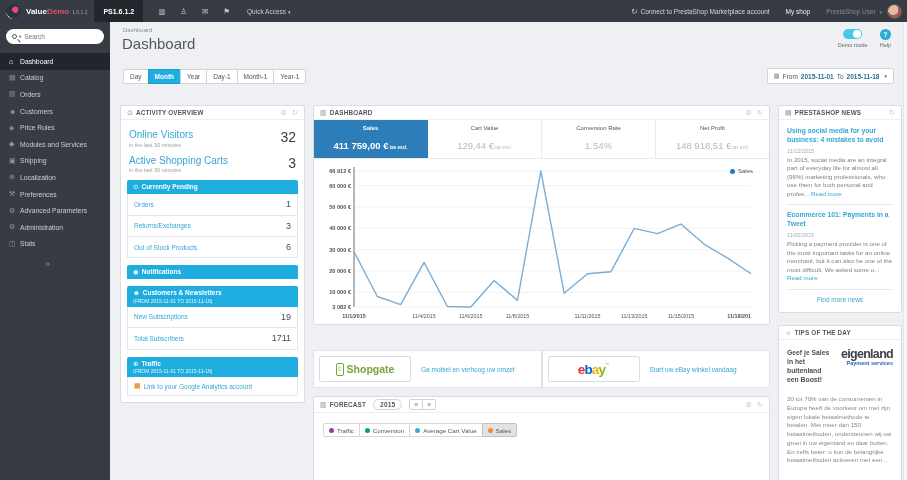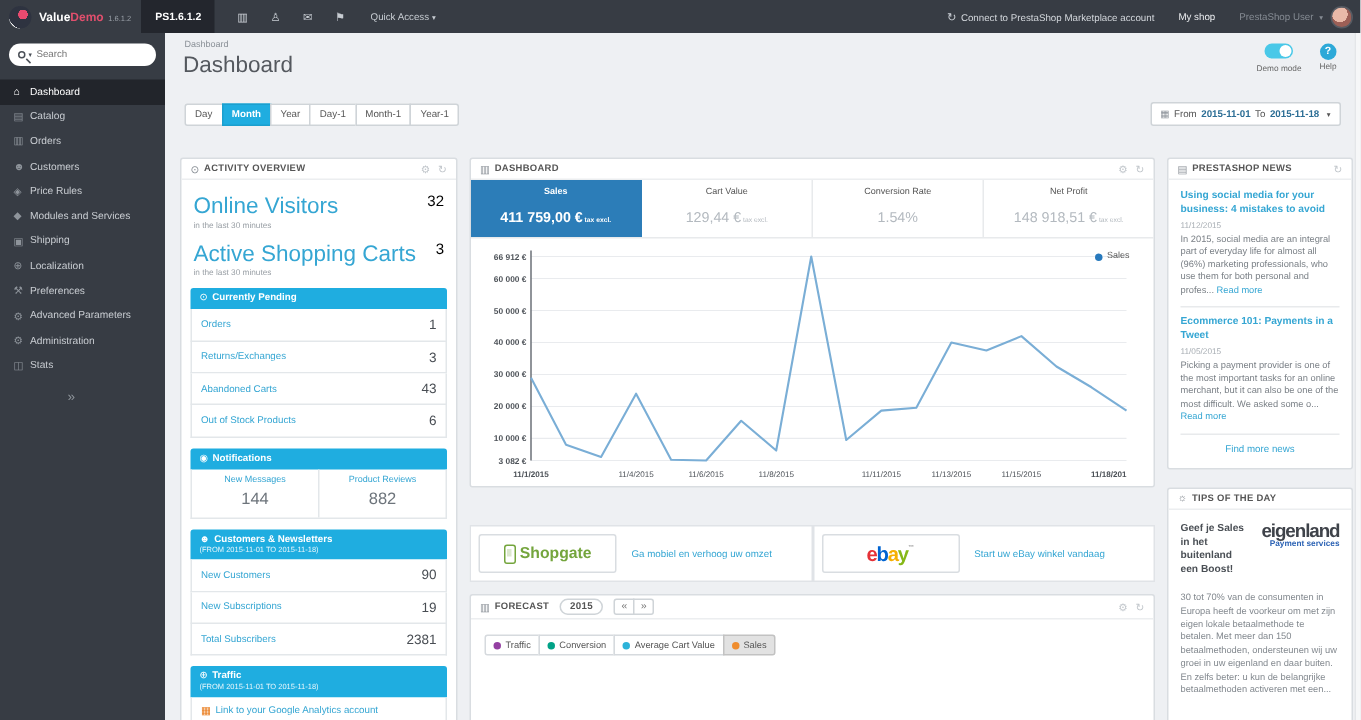--- a/index.html
+++ b/index.html
@@ -57,23 +57,23 @@
   .col3{flex:1;margin-right:5px}
   
   .panel{background:#fff;border:1px solid #d9dde1;border-radius:2px}
   .p-hd{min-height:14px;display:flex;align-items:center;padding:0 6px;color:#555;font-size:6.3px;font-weight:bold;letter-spacing:.2px;border-bottom:1px solid #eceef0}
   .p-hd .sp{flex:1}
   .p-ic{color:#878d94;margin-right:3px;font-size:7px;font-weight:normal}
   .hd-tool{color:#c2c7cc;margin-left:5px;font-size:7px;font-weight:normal;cursor:pointer}
   
   .act-body{padding:6px}
   .metric{display:flex;align-items:flex-start;margin:3px 2px 7px}
-  .metric .m-lb{font-size:15px;color:#35a6d3}
+  .metric .m-lb{font-size:10px;color:#35a6d3}
   .metric .m-sub{font-size:5.5px;color:#9aa0a6;margin-top:1.5px}
-  .metric .m-val{margin-left:auto;font-size:10px;color:#000000}
+  .metric .m-val{margin-left:auto;font-size:14px;color:#404040}
   .sec{margin-top:7px}
   .sec-hd{background:#1fade0;color:#fff;font-size:6.5px;font-weight:bold;padding:3px 6px;border-radius:2px 2px 0 0;line-height:1.25}
   .sec-hd .sub{font-weight:normal;font-size:5px;opacity:.9;display:block}
   .s-ic{margin-right:3px;font-weight:normal}
   .stat-row{display:flex;align-items:center;border:1px solid #e3e7ea;border-top:0;background:#fff;padding:5.2px 6px;cursor:pointer}
   .stat-row .lb{color:#35a6d3;font-size:6.5px}
   .stat-row .val{margin-left:auto;color:#484d53;font-size:9px}
   .notif-body{display:flex;border:1px solid #e3e7ea;border-top:0}
   .notif-cell{flex:1;text-align:center;padding:4px 0 6px;cursor:pointer}
   .notif-cell + .notif-cell{border-left:1px solid #e3e7ea}
@@ -280,61 +280,43 @@
             <div id="pending-rows">
                 <div class="stat-row">
                   <span class="lb">Orders</span>
                   <span class="val">1</span>
                 </div>
                 <div class="stat-row">
                   <span class="lb">Returns/Exchanges</span>
                   <span class="val">3</span>
                 </div>
                 <div class="stat-row">
-                  <span class="lb">Abandoned Carts</span>
-                  <span class="val">43</span>
-                </div>
-                <div class="stat-row">
                   <span class="lb">Out of Stock Products</span>
                   <span class="val">6</span>
                 </div>
               </div>
           </div>
           <div class="sec">
             <div class="sec-hd">
               <span class="s-ic">◉</span><span>Notifications</span>
             </div>
-            <div class="notif-body" id="notif-cells">
-                <div class="notif-cell">
-                  <div class="lb">New Messages</div>
-                  <div class="val">144</div>
-                </div>
-                <div class="notif-cell">
-                  <div class="lb">Product Reviews</div>
-                  <div class="val">882</div>
-                </div>
-              </div>
           </div>
           <div class="sec">
             <div class="sec-hd">
               <span class="s-ic">☻</span><span>Customers &amp; Newsletters</span>
               <span class="sub">(FROM 2015-11-01 TO 2015-11-18)</span>
             </div>
             <div id="customer-rows">
                 <div class="stat-row">
-                  <span class="lb">New Customers</span>
-                  <span class="val">90</span>
-                </div>
-                <div class="stat-row">
                   <span class="lb">New Subscriptions</span>
                   <span class="val">19</span>
                 </div>
                 <div class="stat-row">
                   <span class="lb">Total Subscribers</span>
-                  <span class="val">2381</span>
+                  <span class="val">1711</span>
                 </div>
               </div>
           </div>
           <div class="sec">
             <div class="sec-hd">
               <span class="s-ic">⊕</span><span>Traffic</span>
               <span class="sub">(FROM 2015-11-01 TO 2015-11-18)</span>
             </div>
             <div class="stat-row">
               <span class="ga-ic">▦</span>

